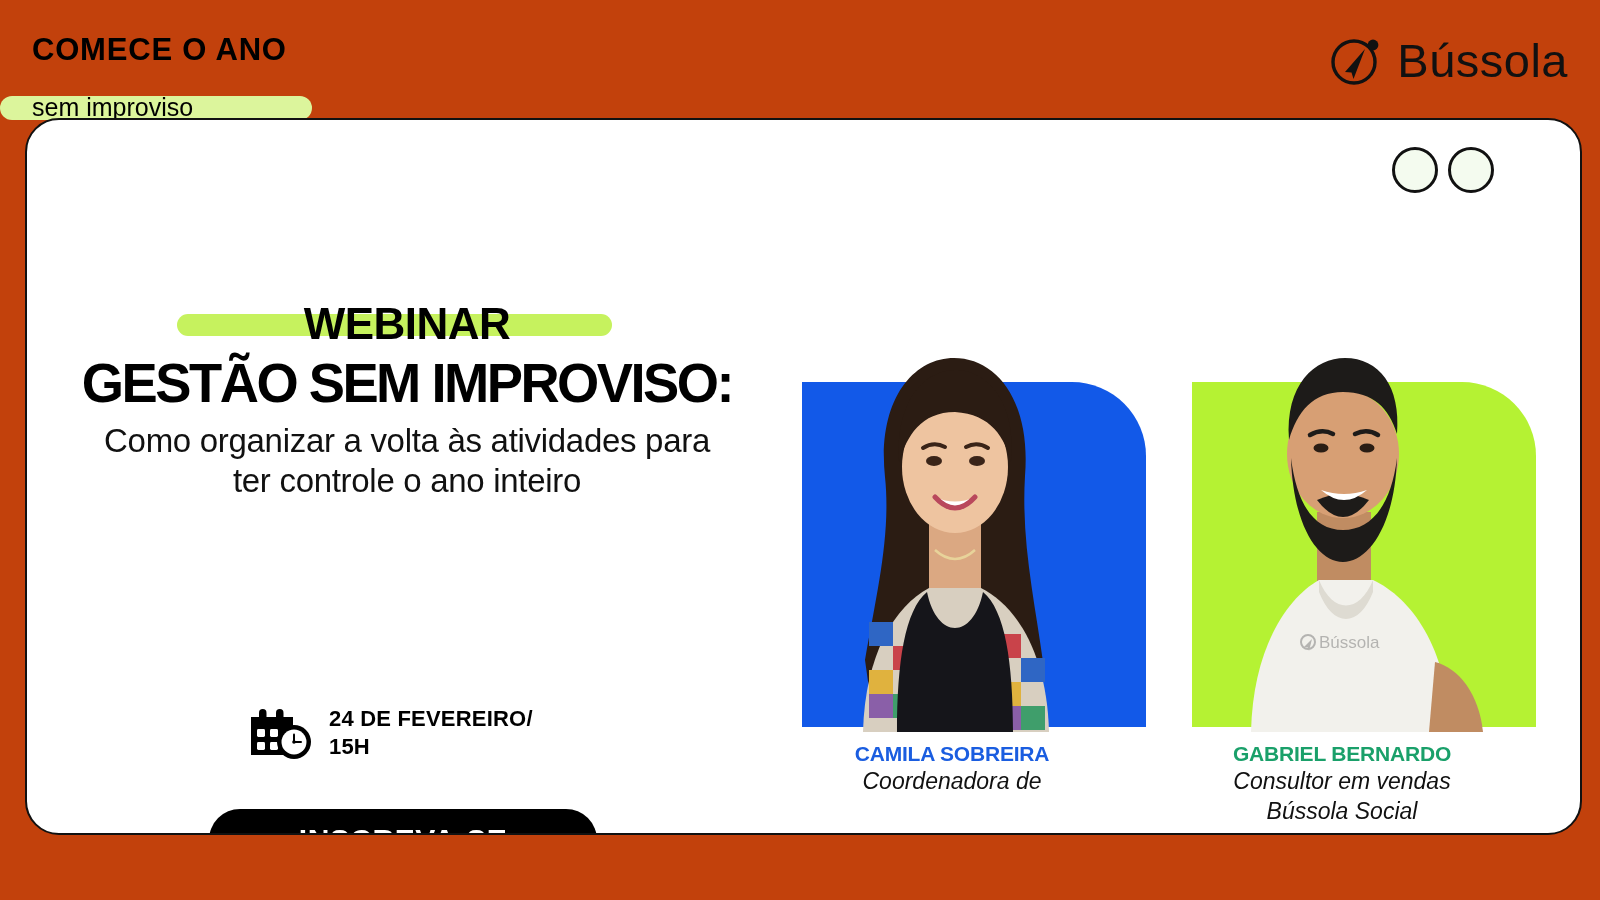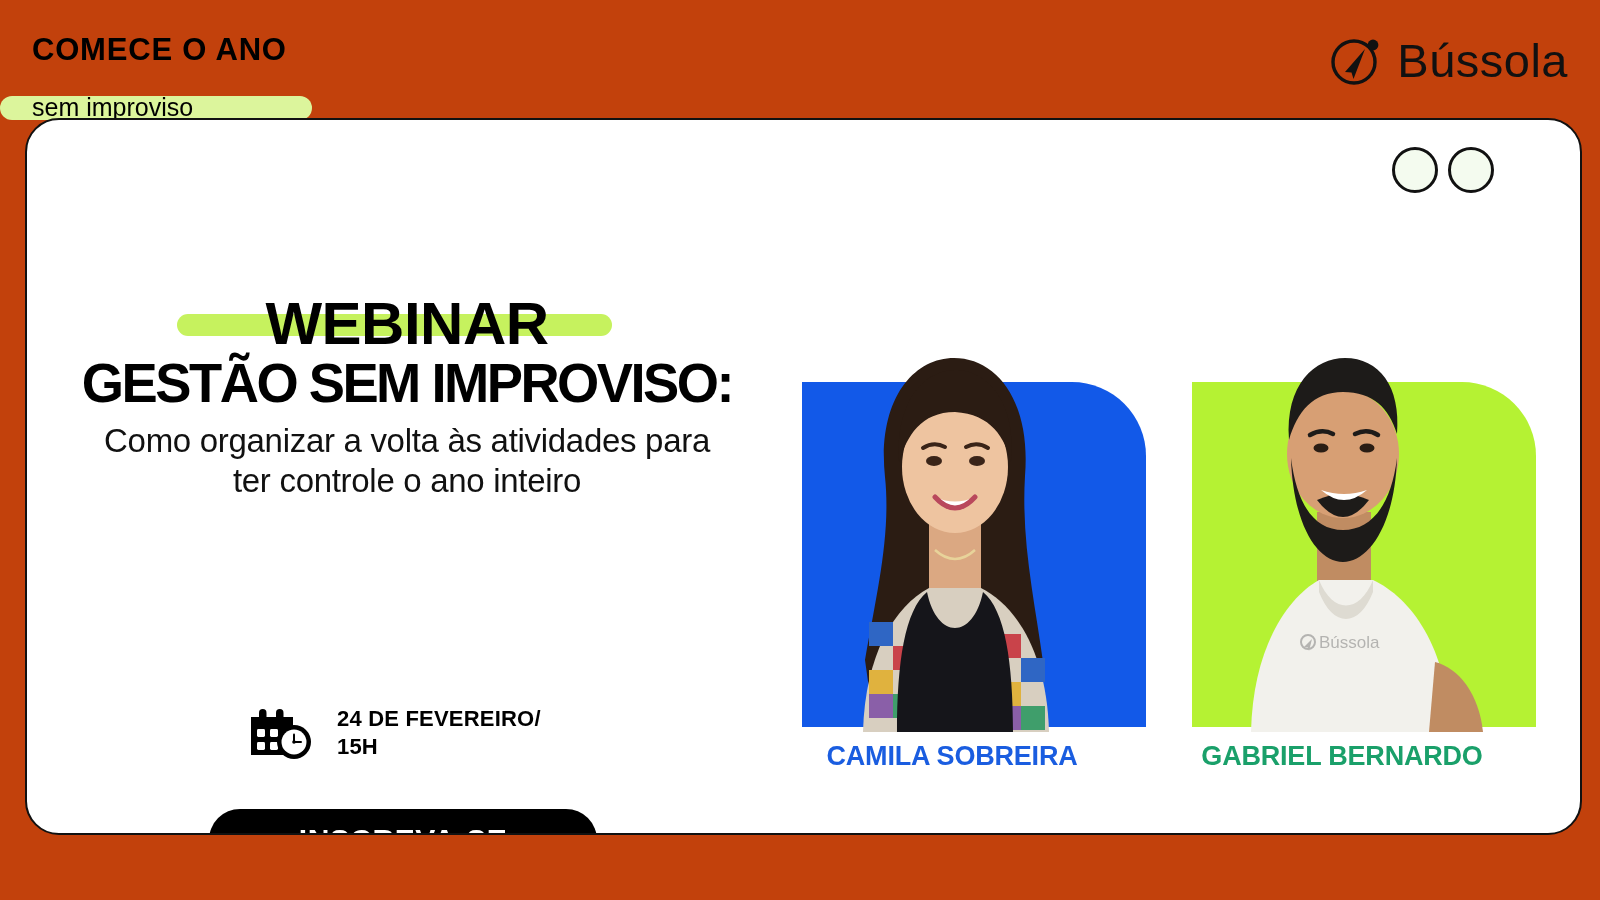--- a/index.html
+++ b/index.html
@@ -49,37 +49,37 @@
 
   
   .copy { position:absolute; left:0; top:180px; width:760px; text-align:center; }
 
   .webinar-wrap { position:relative; height:48px; margin-bottom:6px; }
   .webinar-bar {
     position:absolute; left:150px; top:14px; width:435px; height:22px;
     background:#c6f25e; border-radius:11px;
   }
   .webinar-text {
-    position:relative; font-size:60px; font-weight:bold; color:#000;
+    position:relative; font-size:44px; font-weight:bold; color:#000;
     letter-spacing:-0.5px; line-height:48px;
   }
 
   .headline {
     font-size:56px; font-weight:bold; color:#000; line-height:1.02;
     letter-spacing:-2.6px; white-space:nowrap; transform:scaleX(0.97);
   }
   .subhead {
     margin-top:10px; font-size:33px; font-weight:400; color:#111;
     line-height:1.2; padding:0 60px; letter-spacing:-0.3px;
   }
 
   
   .date-row {
     position:absolute; left:222px; top:585px;
-    display:flex; align-items:center; gap:26px;
+    display:flex; align-items:center; gap:18px;
   }
   .cal-icon { width:62px; height:56px; flex:none; display:block; }
   .date-text {
     font-size:22px; font-weight:bold; color:#000; line-height:1.28;
     letter-spacing:0.2px; text-align:left;
   }
 
   
   .cta {
     position:absolute; left:182px; top:689px; width:388px; height:62px;
@@ -97,21 +97,21 @@
   .photo-bg {
     position:absolute; left:25px; top:120px; width:344px; height:345px;
     border-radius:0 74px 0 0;
   }
   .bg-blue { background:#1259e8; }
   .bg-lime { background:#b5f233; }
 
   .portrait { position:absolute; left:0; top:0; width:350px; height:470px; }
 
   .speaker-name {
-    margin-top:10px; text-align:center; font-size:27px; font-weight:bold;
+    margin-top:10px; text-align:center; font-size:21px; font-weight:bold;
     letter-spacing:-0.2px; line-height:1.1;
   }
   .name-blue { color:#1a5de0; }
   .name-green { color:#1aa06a; }
   .speaker-role {
     text-align:center; font-size:23px; font-style:italic; font-weight:400;
     color:#111; line-height:1.28; margin-top:2px;
   }
 </style>
 </head>
@@ -218,20 +218,21 @@
 
             <path d="M158 235 q20 20 40 0 q-20 9 -40 0 Z" fill="#fff"></path>
             <path d="M158 235 q20 22 40 0" stroke="#b9485c" stroke-width="5" fill="none" stroke-linecap="round"></path>
 
             <path d="M158 288 q20 18 40 0" stroke="#e8d39a" stroke-width="2.5" fill="none"></path>
           </g>
         </svg>
       </div>
       <div class="speaker-name name-blue">CAMILA SOBREIRA</div>
       <div class="speaker-role">
+        <div>Coordenadora de</div>
       </div>
     </div>
 
     <div class="speaker speaker-b">
       <div class="photo-frame">
         <div class="photo-bg bg-lime"></div>
         <svg class="portrait" viewBox="0 0 350 470">
           <defs>
             <clipPath id="clipB">
                 <rect x="0" y="0" width="350" height="470"></rect>
@@ -262,16 +263,20 @@
 
             <g opacity="0.45">
               <circle cx="141" cy="380" r="7" fill="none" stroke="#6a6a6a" stroke-width="2"></circle>
               <path d="M145 377 L137 385 L141 385.5 L142 389 Z" fill="#6a6a6a"></path>
               <text x="152" y="386" font-family="Liberation Sans, sans-serif" font-size="17" fill="#6a6a6a">Bússola</text>
             </g>
           </g>
         </svg>
       </div>
       <div class="speaker-name name-green">GABRIEL BERNARDO</div>
+      <div class="speaker-role">
+        <div>Consultor em vendas</div>
+        <div>Bússola Social</div>
+      </div>
     </div>
 
   </div>
 </div>
 
 </body></html>

